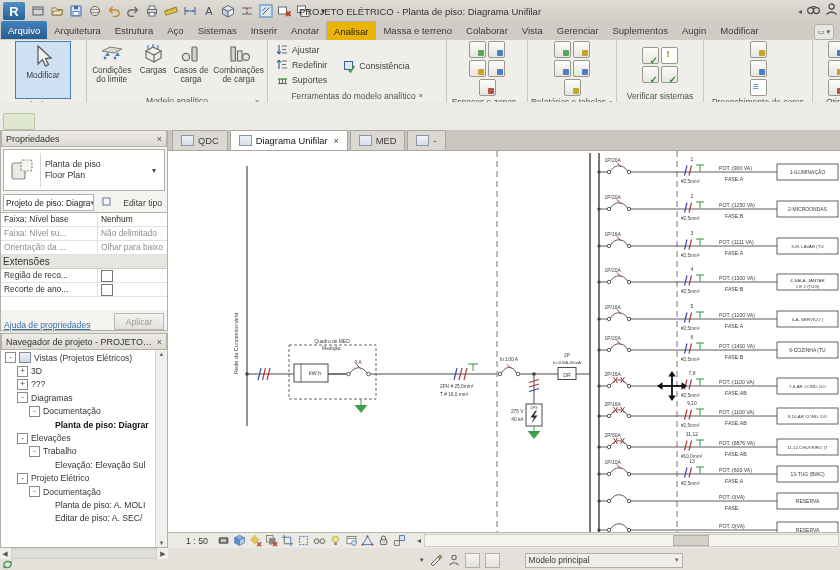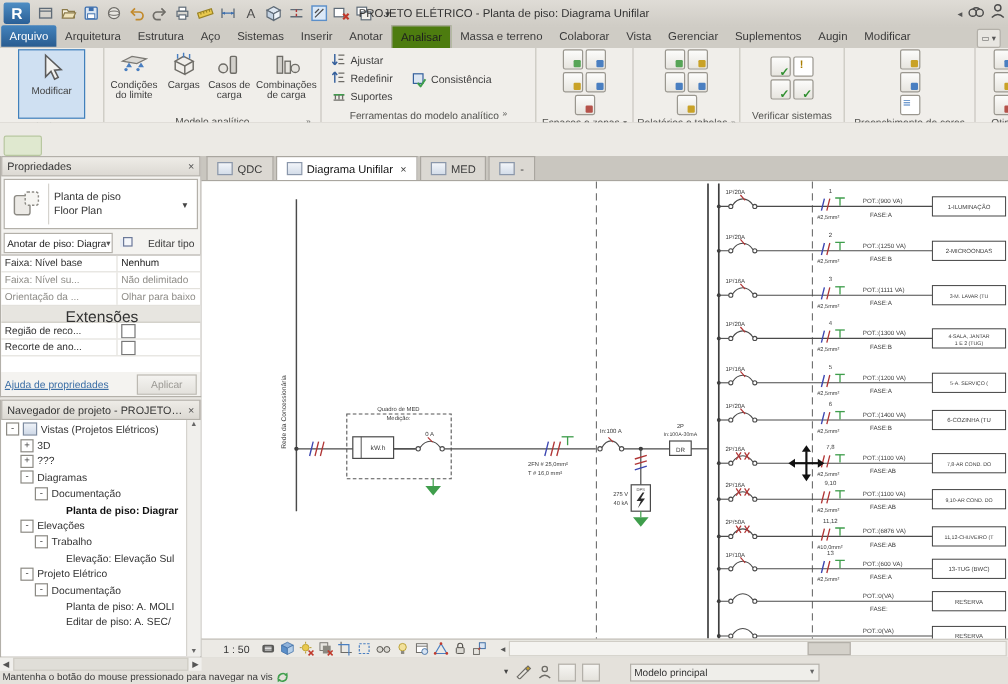--- a/index.html
+++ b/index.html
@@ -13,21 +13,21 @@
   .qat-btn svg{display:block}
   #rlogo{width:22px;height:18px;background:linear-gradient(#4f8ec4,#2a5f96);color:#fff;font-weight:bold;
     font-size:13px;display:flex;align-items:center;justify-content:center;border-radius:2px;margin-right:2px;}
   #win-title{position:absolute;left:0;right:0;top:0;height:22px;display:flex;align-items:center;justify-content:center;
     font-size:9.5px;color:#333;pointer-events:none;}
   #title-right{position:absolute;right:2px;top:0;height:22px;display:flex;align-items:center;gap:4px;}
   
   #tabrow{position:absolute;left:0;top:22px;width:840px;height:18px;background:#cfccc5;display:flex;align-items:flex-end;}
   .rtab{height:18px;display:flex;align-items:center;padding:0 7px;font-size:9.5px;color:#3a3a3a;white-space:nowrap;}
   .rtab.file{background:linear-gradient(#4383bd,#295c90);color:#fff;border-radius:2px 2px 0 0;margin-left:1px;}
-  .rtab.active{background:#4d7c0f;border:1px solid #b3b0a9;border-bottom:none;color:#1f1f1f;}
+  .rtab.active{background:#eab308;border:1px solid #b3b0a9;border-bottom:none;color:#1f1f1f;}
   #ribbon-toggle{margin-left:auto;margin-right:6px;height:14px;display:flex;align-items:center;gap:2px;
     border:1px solid #b3b0a9;border-radius:2px;background:#e8e6e1;font-size:7px;padding:0 3px;color:#555;}
   
   #ribbon{position:absolute;left:0;top:40px;width:840px;height:62px;background:#f0eeea;display:flex;border-bottom:1px solid #b8b5ae;}
   .panel{display:flex;flex-direction:column;border-right:1px solid #c9c6bf;flex:none;}
   .panel-body{flex:1;display:flex;align-items:center;justify-content:center;gap:2px;padding:1px 2px;}
   .panel-cap{height:13px;font-size:8.5px;color:#52524f;display:flex;align-items:center;justify-content:center;gap:3px;}
   .rbtn-lg{display:flex;flex-direction:column;align-items:center;justify-content:flex-start;font-size:8.3px;line-height:1.08;
     text-align:center;color:#3f3f3f;padding:2px 1px 0 1px;height:52px;}
   .rbtn-lg svg{margin-bottom:1px;}
@@ -64,28 +64,28 @@
   #filter-combo .dd{margin-left:auto;font-size:7px;color:#555;}
   #edit-type{height:15px;border:1px solid transparent;display:flex;align-items:center;gap:12px;font-size:8.6px;padding:0 2px;}
   #grid{flex:1;position:relative;background:#fff;border-top:1px solid #b3b0a9;overflow:hidden;display:flex;}
   #grid-rows{flex:1;}
   .grow{height:13px;display:flex;border-bottom:1px solid #e3e1dc;font-size:8.4px;align-items:stretch;}
   .grow .lbl{width:76px;padding:1px 17px 0 3px;color:#333;border-right:1px solid #e3e1dc;white-space:nowrap;overflow:hidden;}
   .grow .val{flex:1;padding:1px 16px 0 3px;color:#222;white-space:nowrap;overflow:hidden;position:relative;}
   .grow .val.muted{color:#8f8d88;}
   .grow.muted .lbl{color:#8f8d88;}
   .grow.group{background:#e7e5e0;border-bottom:1px solid #cfccc5;}
-  .grow.group .glbl{flex:1;padding:1px 0 0 2px;font-size:13px;color:#333;text-align:center;}
+  .grow.group .glbl{flex:1;padding:1px 0 0 2px;font-size:10px;color:#333;}
   .grow.group .chev{padding:0 3px;font-size:6px;color:#555;}
   .cb{width:10px;height:10px;border:1px solid #777;background:#fff;margin-top:0px;display:inline-flex;align-items:center;justify-content:center;
       font-size:9px;color:#333;line-height:1;}
   .val.selcell{outline:1.5px solid #4b4b4b;outline-offset:-1.5px;}
   #grid-sb{width:11px;background:#f0efec;border-left:1px solid #d5d3ce;display:flex;flex-direction:column;align-items:center;
     justify-content:space-between;font-size:6px;color:#666;padding:1px 0;}
-  #props-footer{height:20px;display:flex;align-items:center;padding:0 3px;background:#f4f3f0;}
+  #props-footer{height:20px;display:flex;align-items:flex-end;padding:0 3px;background:#f4f3f0;}
   #props-help{font-size:8.6px;color:#3b6ea5;text-decoration:underline;white-space:nowrap;}
   #apply-btn{margin-left:auto;width:48px;height:15px;background:linear-gradient(#f4f3f0,#e3e1dc);border:1px solid #bcb9b2;
     color:#9b9994;font-size:8.6px;display:flex;align-items:center;justify-content:center;}
   #browser{flex:1;display:flex;flex-direction:column;background:#f4f3f0;border:1px solid #b3b0a9;border-top:none;margin-top:2px;}
   #tree{flex:1;position:relative;background:#fff;overflow:hidden;display:flex;}
   #tree-items{flex:1;padding-top:1px;}
   .titem{height:13.4px;display:flex;align-items:center;font-size:8.6px;color:#333;white-space:nowrap;overflow:hidden;}
   .titem.bold{font-weight:bold;color:#111;}
   .exp{width:9px;height:9px;border:1px solid #8c8a84;background:#fff;font-size:8px;line-height:7px;text-align:center;
     color:#444;margin-right:3px;flex:none;}
@@ -466,21 +466,21 @@
             </svg>
         </div>
         <div id="type-texts">
           <div>Planta de piso</div>
           <div>Floor Plan</div>
         </div>
         <div id="type-dd">▾</div>
       </div>
       <div id="combo-row">
         <div id="filter-combo">
-          <span>Anotar de piso: Diagra</span>
+          <span>Projeto de piso: Diagra</span>
             <span class="dd">▾</span>
         </div>
         <div id="edit-type">
           <svg width="12" height="11" viewBox="0 0 12 11">
               <rect x="1" y="2" width="7" height="7" fill="#e8ecf3" stroke="#6b7word99" stroke-width="1"></rect>
               <rect x="4" y="1" width="7" height="7" fill="#f4f6fa" stroke="#6b7999" stroke-width="1"></rect>
             </svg>
           <span>Editar tipo</span>
         </div>
       </div>
@@ -1028,21 +1028,20 @@
     </div>
   </div>
 
   <div id="statusbar">
     <div id="bl-scroll">
       <span class="arr">◀</span>
       <div class="track"></div>
       <span class="arr">▶</span>
     </div>
     <div id="hint">
-      <span>Mantenha o botão do mouse pressionado para navegar na vis</span>
       <svg width="11" height="11" viewBox="0 0 11 11">
           <path d="M2 6.5 A3.8 3.8 0 0 1 8.5 3.5" fill="none" stroke="#3f9e4c" stroke-width="1.3"></path>
           <polygon points="9.5,1.5 9.8,5 6.8,3.4" fill="#3f9e4c"></polygon>
           <path d="M9 4.5 A3.8 3.8 0 0 1 2.5 7.5" fill="none" stroke="#3f9e4c" stroke-width="1.3"></path>
           <polygon points="1.5,9.5 1.2,6 4.2,7.6" fill="#3f9e4c"></polygon>
         </svg>
     </div>
     <div id="status-right">
       <span style="font-size:7px">▾</span>
       <svg width="14" height="12" viewBox="0 0 14 12">

